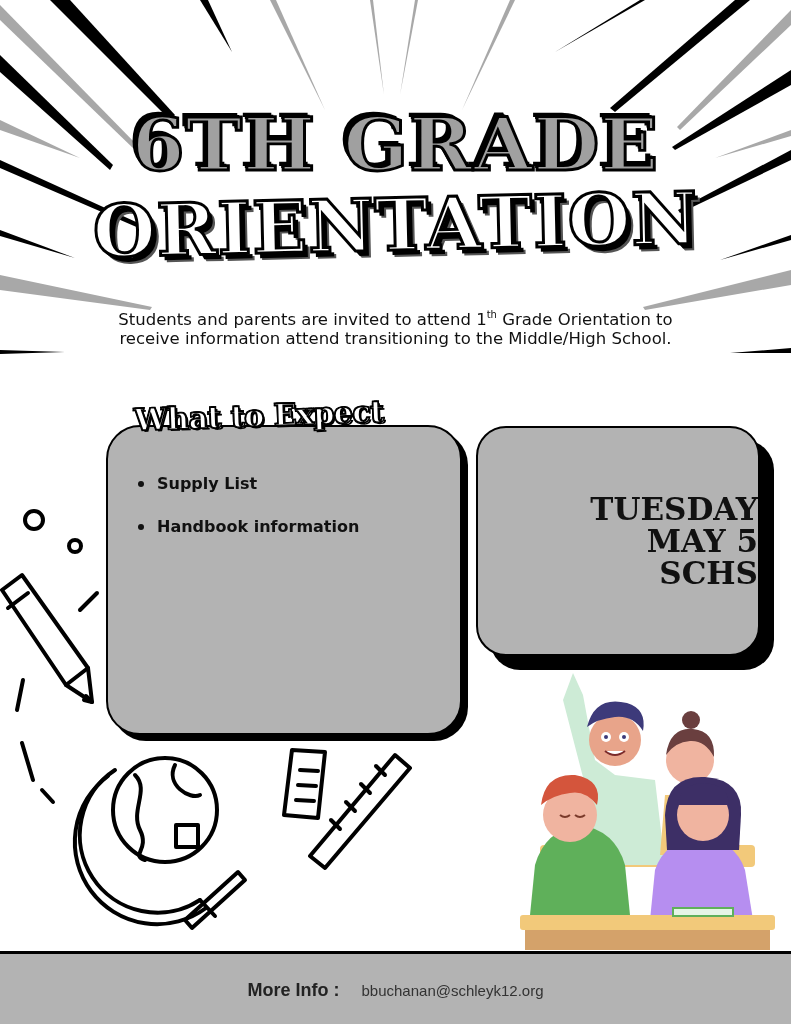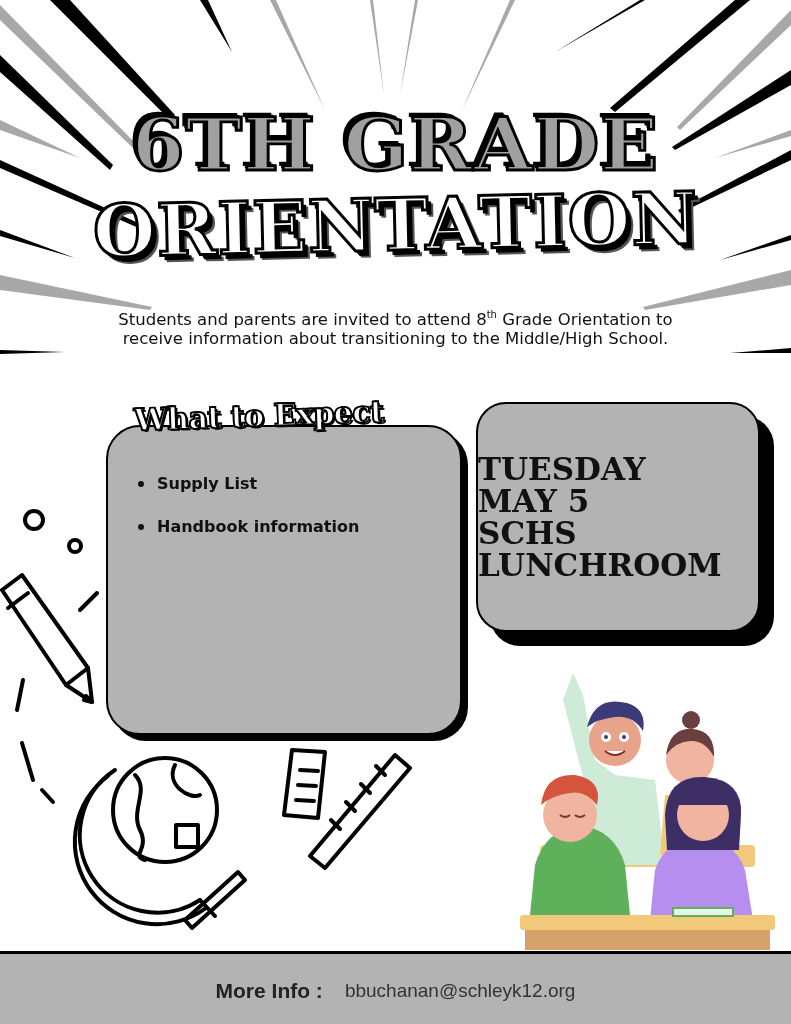--- a/index.html
+++ b/index.html
@@ -51,37 +51,37 @@
       font-weight: bold; font-size: 16px; color: #111; line-height: 43px;
       position: relative; padding-left: 21px;
     }
     .expect-list li.bullet::before {
       content: ""; position: absolute; left: 2px; top: 19px;
       width: 6px; height: 6px; border-radius: 50%; background: #111;
     }
     .expect-list sup { font-size: 10px; }
 
     .date-card {
-      position: absolute; left: 476px; top: 402px; width: 280px; height: 226px;
+      position: absolute; left: 476px; top: 426px; width: 280px; height: 226px;
       background: #b3b3b3; border: 2px solid #000; border-radius: 30px;
       box-shadow: 14px 14px 0 #000;
-      display: flex; flex-direction: column; align-items: flex-start; justify-content: center;
+      display: flex; flex-direction: column; align-items: flex-end; justify-content: center;
     }
     .date-card div {
       font-family: "DejaVu Serif", serif; font-weight: bold; font-size: 31px;
       line-height: 32px; color: #111; text-align: center;
     }
 
     .footer {
       position: absolute; left: 0; top: 951px; width: 791px; height: 73px;
       background: #b3b3b3; border-top: 3px solid #000;
       display: flex; align-items: center; justify-content: center; gap: 14px;
     }
-    .footer-label { font-family: "Liberation Sans", sans-serif; font-weight: bold; font-size: 21px; color: #222; }
-    .footer-email { font-family: "Liberation Sans", sans-serif; font-size: 19px; color: #333; margin-left: 8px; }
+    .footer-label { font-family: "Liberation Sans", sans-serif; font-weight: bold; font-size: 18px; color: #222; }
+    .footer-email { font-family: "Liberation Sans", sans-serif; font-size: 15px; color: #333; margin-left: 8px; }
 
     .doodles { position: absolute; left: 0; top: 500px; width: 420px; height: 440px; }
     .kids { position: absolute; left: 515px; top: 665px; width: 265px; height: 285px; }
   </style>
 </head>
 <body>
 
 <svg class="rays" viewBox="0 0 791 420">
   <g fill="#000">
     <polygon points="50,0 70,0 175,115 170,120"></polygon>
@@ -107,21 +107,21 @@
     <polygon points="510,0 515,0 462,110"></polygon>
     <polygon points="791,10 791,25 680,130 677,127"></polygon>
     <polygon points="791,130 791,136 715,158"></polygon>
     <polygon points="791,270 791,285 645,310 643,307"></polygon>
   </g>
 </svg>
 
 <div class="title-line title-1">6TH GRADE</div>
 <div class="title-line title-2">ORIENTATION</div>
 
-<div class="intro"><span>Students and parents are invited to attend 8</span><sup>th</sup><span> Grade Orientation to receive information about transitioning to the Middle/High School.</span></div>
+<div class="intro"><span>Students and parents are invited to attend 1</span><sup>th</sup><span> Grade Orientation to receive information attend transitioning to the Middle/High School.</span></div>
 
 <svg class="doodles" viewBox="0 0 420 440" fill="none" stroke="#000" stroke-width="4" stroke-linecap="round" stroke-linejoin="round">
   <g>
     <circle cx="34" cy="20" r="9"></circle>
     <circle cx="75" cy="46" r="6"></circle>
     <line x1="80" y1="110" x2="97" y2="93"></line>
     <line x1="23" y1="180" x2="17" y2="210"></line>
     <line x1="22" y1="243" x2="33" y2="280"></line>
     <line x1="42" y1="290" x2="53" y2="302"></line>
   </g>
@@ -157,21 +157,20 @@
 <div class="expect-heading">What to Expect</div>
 <ul class="expect-list">
   <li class="bullet"><span>Supply List</span></li>
   <li class="bullet"><span>Handbook information</span></li>
 </ul>
 
 <div class="date-card">
   <div>TUESDAY</div>
   <div>MAY 5</div>
   <div>SCHS</div>
-  <div>LUNCHROOM</div>
 </div>
 
 <svg class="kids" viewBox="0 0 265 285">
 
   <rect x="25" y="180" width="215" height="22" rx="4" fill="#f2c97a"></rect>
 
   <path d="M48,35 L58,8 L68,30 L80,95 L100,110 L140,115 L150,200 L70,200 L70,120 Z" fill="#cdebd6"></path>
   <circle cx="100" cy="75" r="26" fill="#e8a48a"></circle>
   <path d="M72,62 Q80,30 112,38 Q132,44 128,66 Q118,50 100,52 Q82,54 72,62 Z" fill="#3d3a7a"></path>
   <circle cx="91" cy="72" r="5" fill="#fff"></circle>

